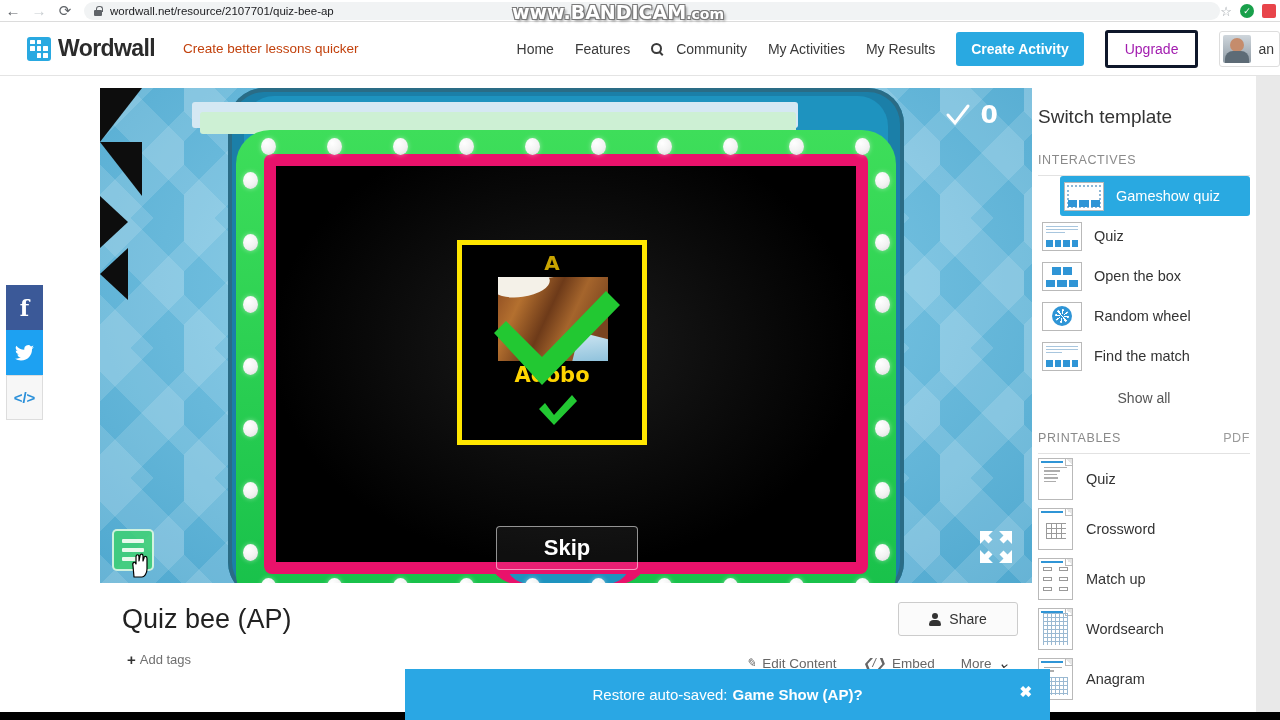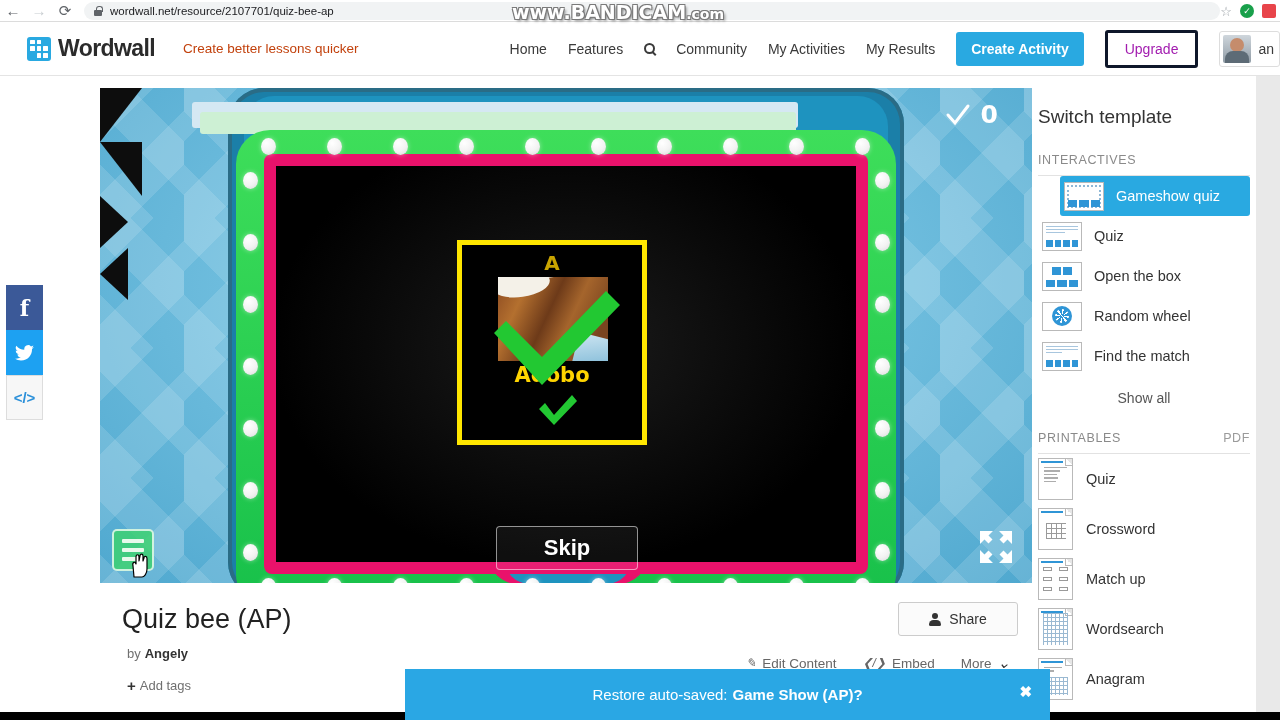--- a/index.html
+++ b/index.html
@@ -84,21 +84,21 @@
   .logo-text {
     margin-left: 7px; font-size: 23px; font-weight: bold; color: #2b2b2b;
     letter-spacing: -0.6px;
   }
   .tagline { margin-left: 28px; font-size: 13.5px; color: #c2410c; }
   .nav-links {
     margin-left: auto; display: flex; align-items: center; gap: 21px;
     font-size: 14px; color: #3a3a3a;
   }
   .nav-links a { color: #3a3a3a; text-decoration: none; white-space: nowrap; }
-  .nav-community { display: flex; align-items: center; gap: 21px; }
+  .nav-community { display: flex; align-items: center; gap: 14px; }
   .mag-icon {
     width: 11px; height: 11px; border: 2px solid #3a3a3a; border-radius: 50%;
     position: relative; display: inline-block;
   }
   .mag-icon::after {
     content: ""; position: absolute; width: 2px; height: 5px; background: #3a3a3a;
     right: -2px; bottom: -4px; transform: rotate(-45deg);
   }
   .btn-create {
     background: #29a9e1; color: #ffffff; font-size: 14px; font-weight: bold;
@@ -601,23 +601,20 @@
         <path d="M38 6 h-13 l4.5 4.5 -4 4 4 4 4-4 4.5 4.5z"></path>
         <path d="M6 38 h13 l-4.5-4.5 4-4 -4-4 -4 4 -4.5-4.5z"></path>
         <path d="M38 38 h-13 l4.5-4.5 -4-4 4-4 4 4 4.5-4.5z"></path>
       </g>
     </svg>
   </div>
 </div>
 
 <div class="detail">
   <h1 class="detail-title">Quiz bee (AP)</h1>
-  <div class="detail-by">
-    <span>by</span><b>Angely</b>
-  </div>
   <div class="add-tags">
     <span class="plus">+</span>
     <span>Add tags</span>
   </div>
 
   <div class="btn-share">
     <span class="person-icon"></span>
     <span>Share</span>
   </div>
 

